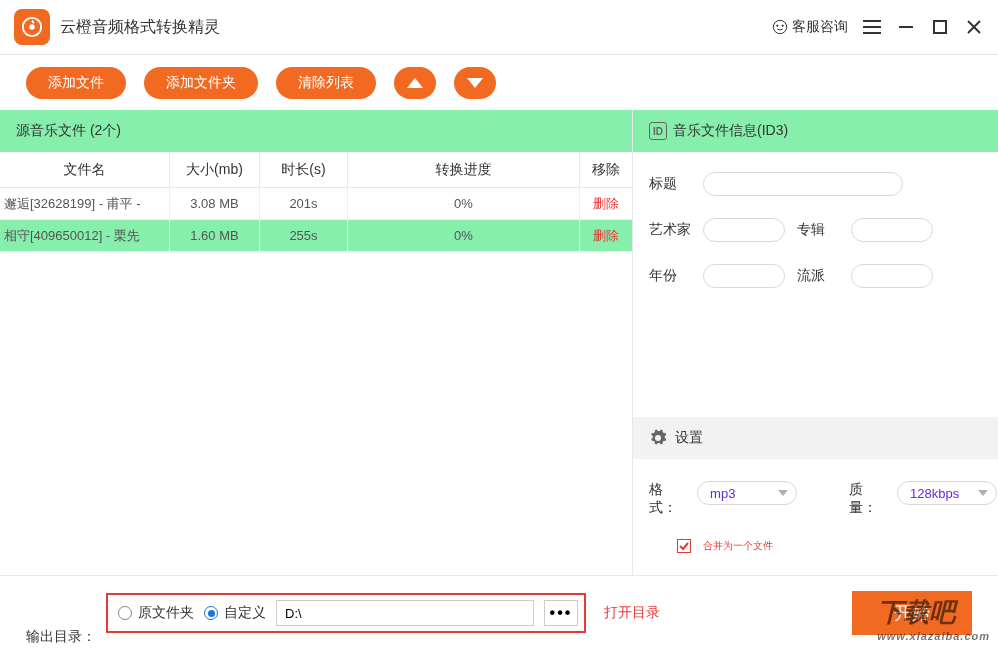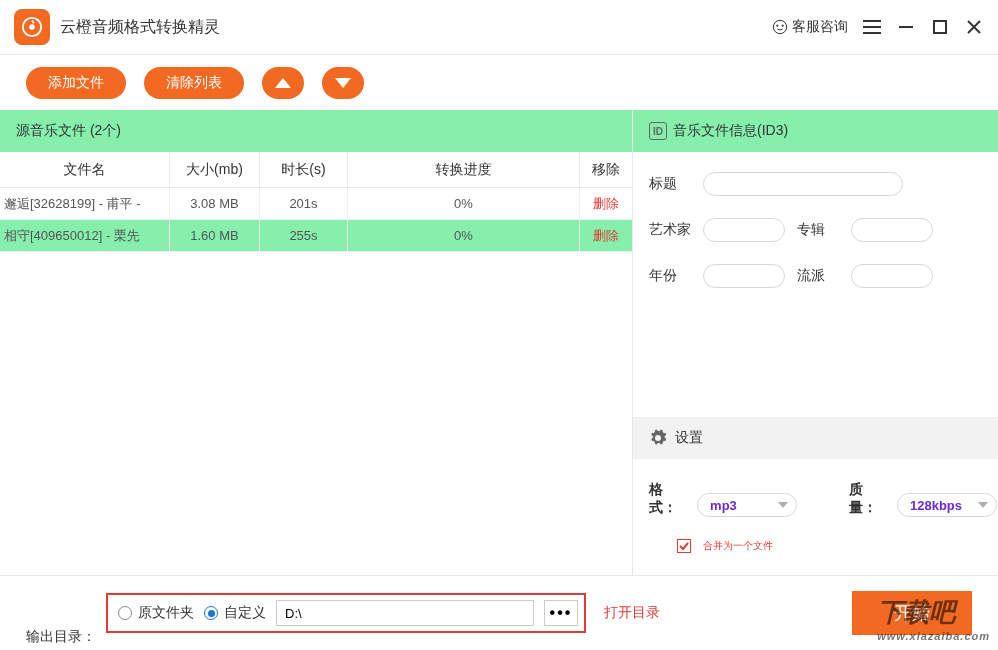--- a/index.html
+++ b/index.html
@@ -43,21 +43,21 @@
 .id3-row { display: flex; align-items: center; margin-bottom: 22px; gap: 12px; }
 .id3-row label { font-size: 14px; color: #333; min-width: 42px; }
 .id3-input { border: 1px solid #d8d8d8; border-radius: 12px; height: 24px; padding: 0 10px; font-size: 13px; }
 .w-long { width: 200px; }
 .w-short { width: 82px; }
 .spacer { flex: 1; }
 
 .settings-hdr { background: #f2f2f2; height: 42px; display: flex; align-items: center; padding: 0 16px; gap: 8px; font-size: 14px; color: #333; }
 .gear { width: 18px; height: 18px; }
 .settings-body { padding: 22px 16px; }
-.settings-row { display: flex; align-items: flex-end; margin-bottom: 22px; gap: 17px; font-weight: bold; }
+.settings-row { display: flex; align-items: flex-start; margin-bottom: 22px; gap: 17px; }
 .settings-row label { font-size: 14px; color: #333; }
 .select { border: 1px solid #d8d8d8; border-radius: 12px; height: 24px; padding: 0 24px 0 12px; font-size: 13px; color: #6d28d9; position: relative; display: flex; align-items: center; min-width: 100px; cursor: pointer; }
 .select::after { content: ""; position: absolute; right: 8px; border-left: 5px solid transparent; border-right: 5px solid transparent; border-top: 6px solid #b0b0b0; }
 .checkbox { display: flex; align-items: center; gap: 12px; font-size: 10px; color: #e53935; cursor: pointer; padding-left: 28px; }
 .checkbox-box { width: 14px; height: 14px; border: 1.5px solid #e53935; display: flex; align-items: center; justify-content: center; }
 
 .footer { height: 75px; border-top: 1px solid #e8e8e8; display: flex; align-items: center; padding: 0 26px; gap: 10px; }
 .footer-label { font-size: 14px; color: #333; margin-top: 48px; }
 .output-box { border: 2px solid #e53935; height: 40px; width: 480px; display: flex; align-items: center; padding: 0 6px 0 10px; gap: 10px; }
 .radio { display: flex; align-items: center; gap: 6px; font-size: 14px; color: #333; cursor: pointer; }
@@ -115,20 +115,21 @@
         <svg width="14" height="14" viewBox="0 0 14 14">
           <line x1="1" y1="1" x2="13" y2="13" stroke="#333" stroke-width="2"></line>
           <line x1="13" y1="1" x2="1" y2="13" stroke="#333" stroke-width="2"></line>
         </svg>
       </div>
   </div>
 </div>
 
 <div class="toolbar">
   <button class="btn-orange">添加文件</button>
+  <button class="btn-orange">添加文件夹</button>
   <button class="btn-orange">清除列表</button>
   <div class="btn-sq">
       <svg width="16" height="10" viewBox="0 0 16 10">
         <path d="M0 10 L8 0 L16 10 Z"></path>
       </svg>
     </div>
   <div class="btn-sq">
       <svg width="16" height="10" viewBox="0 0 16 10">
         <path d="M0 0 L8 10 L16 0 Z"></path>
       </svg>

